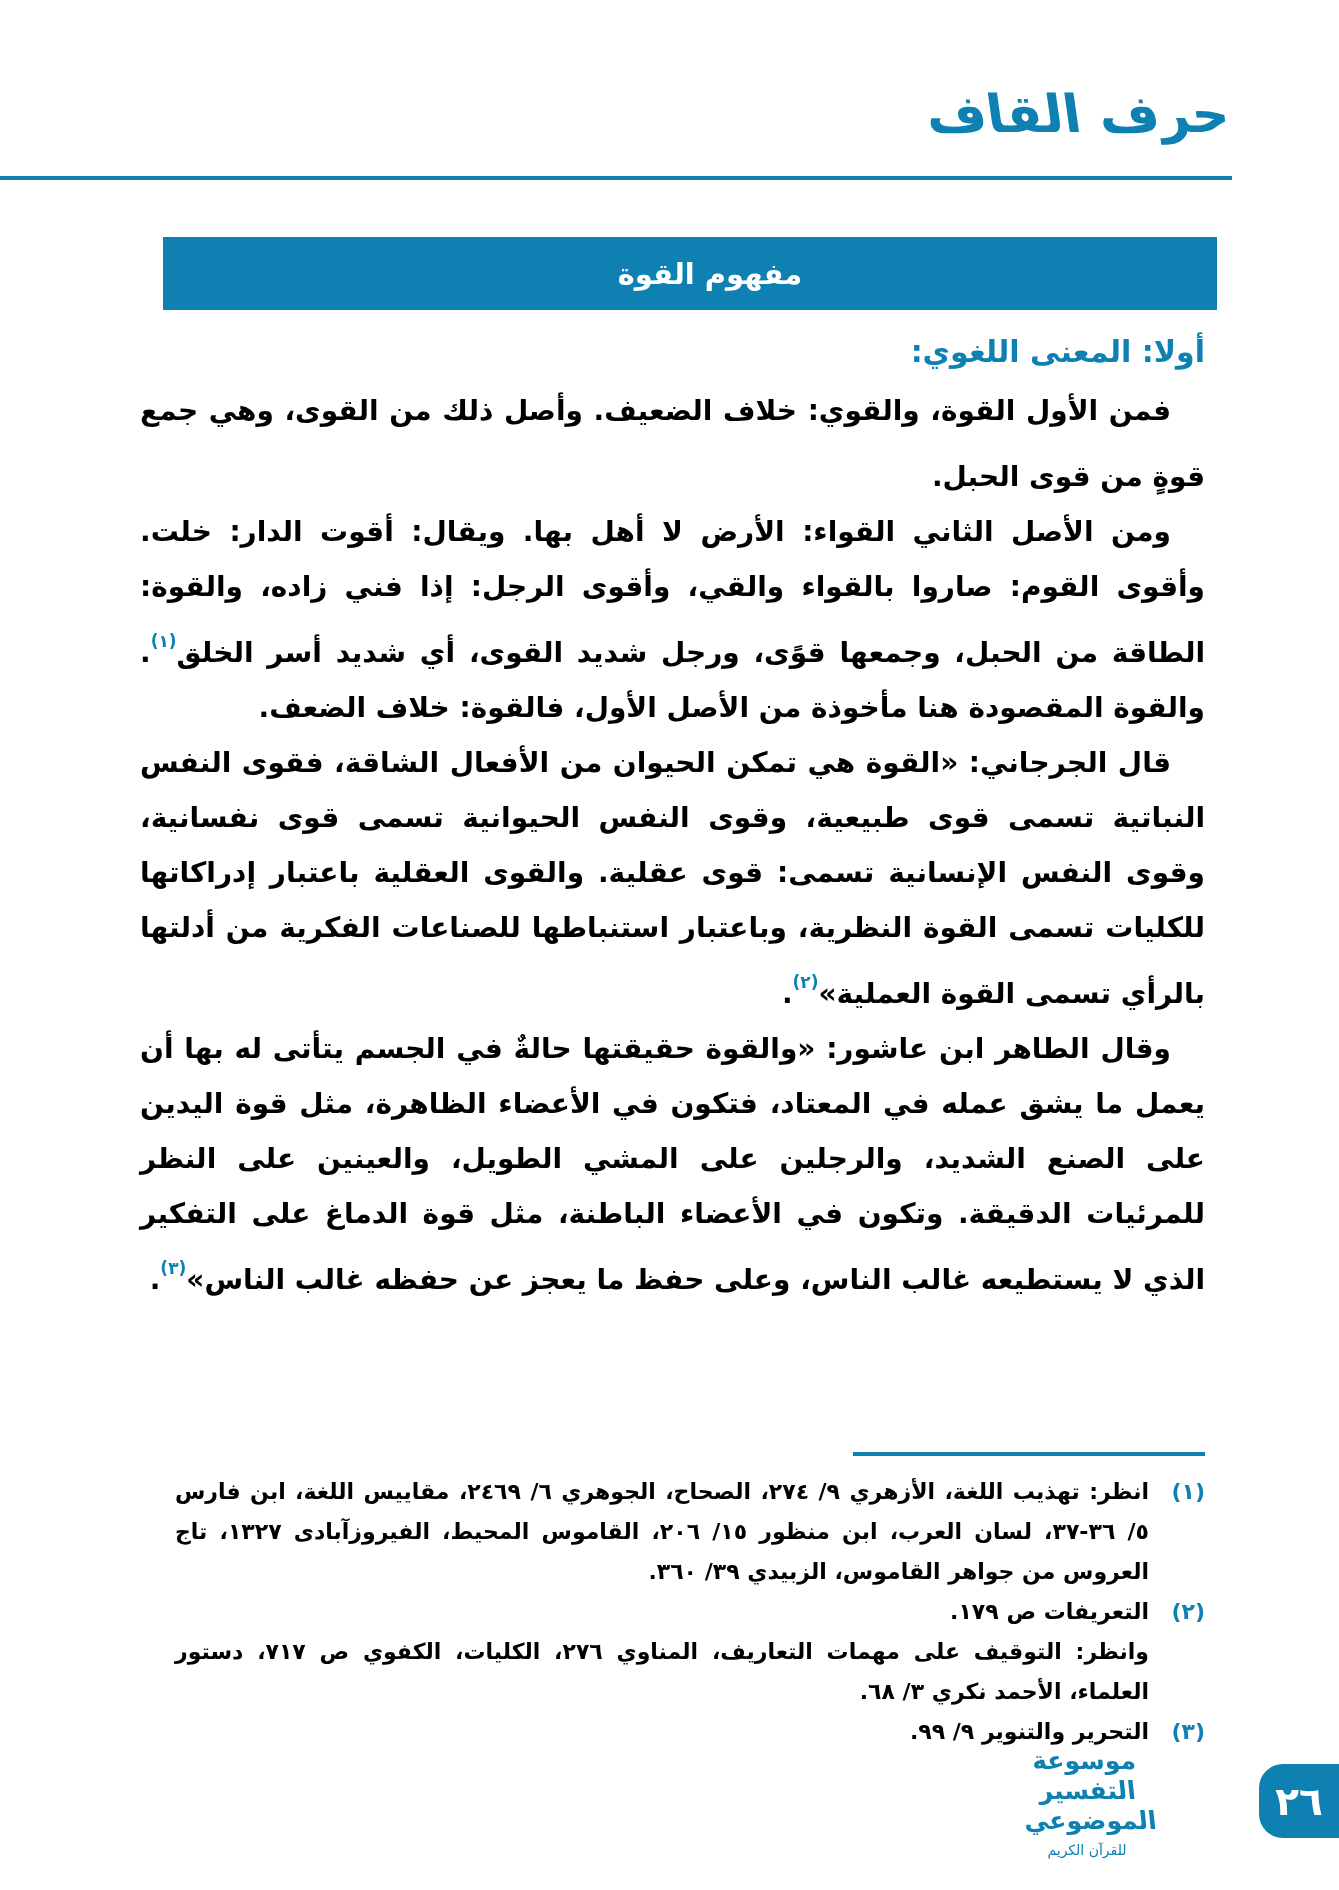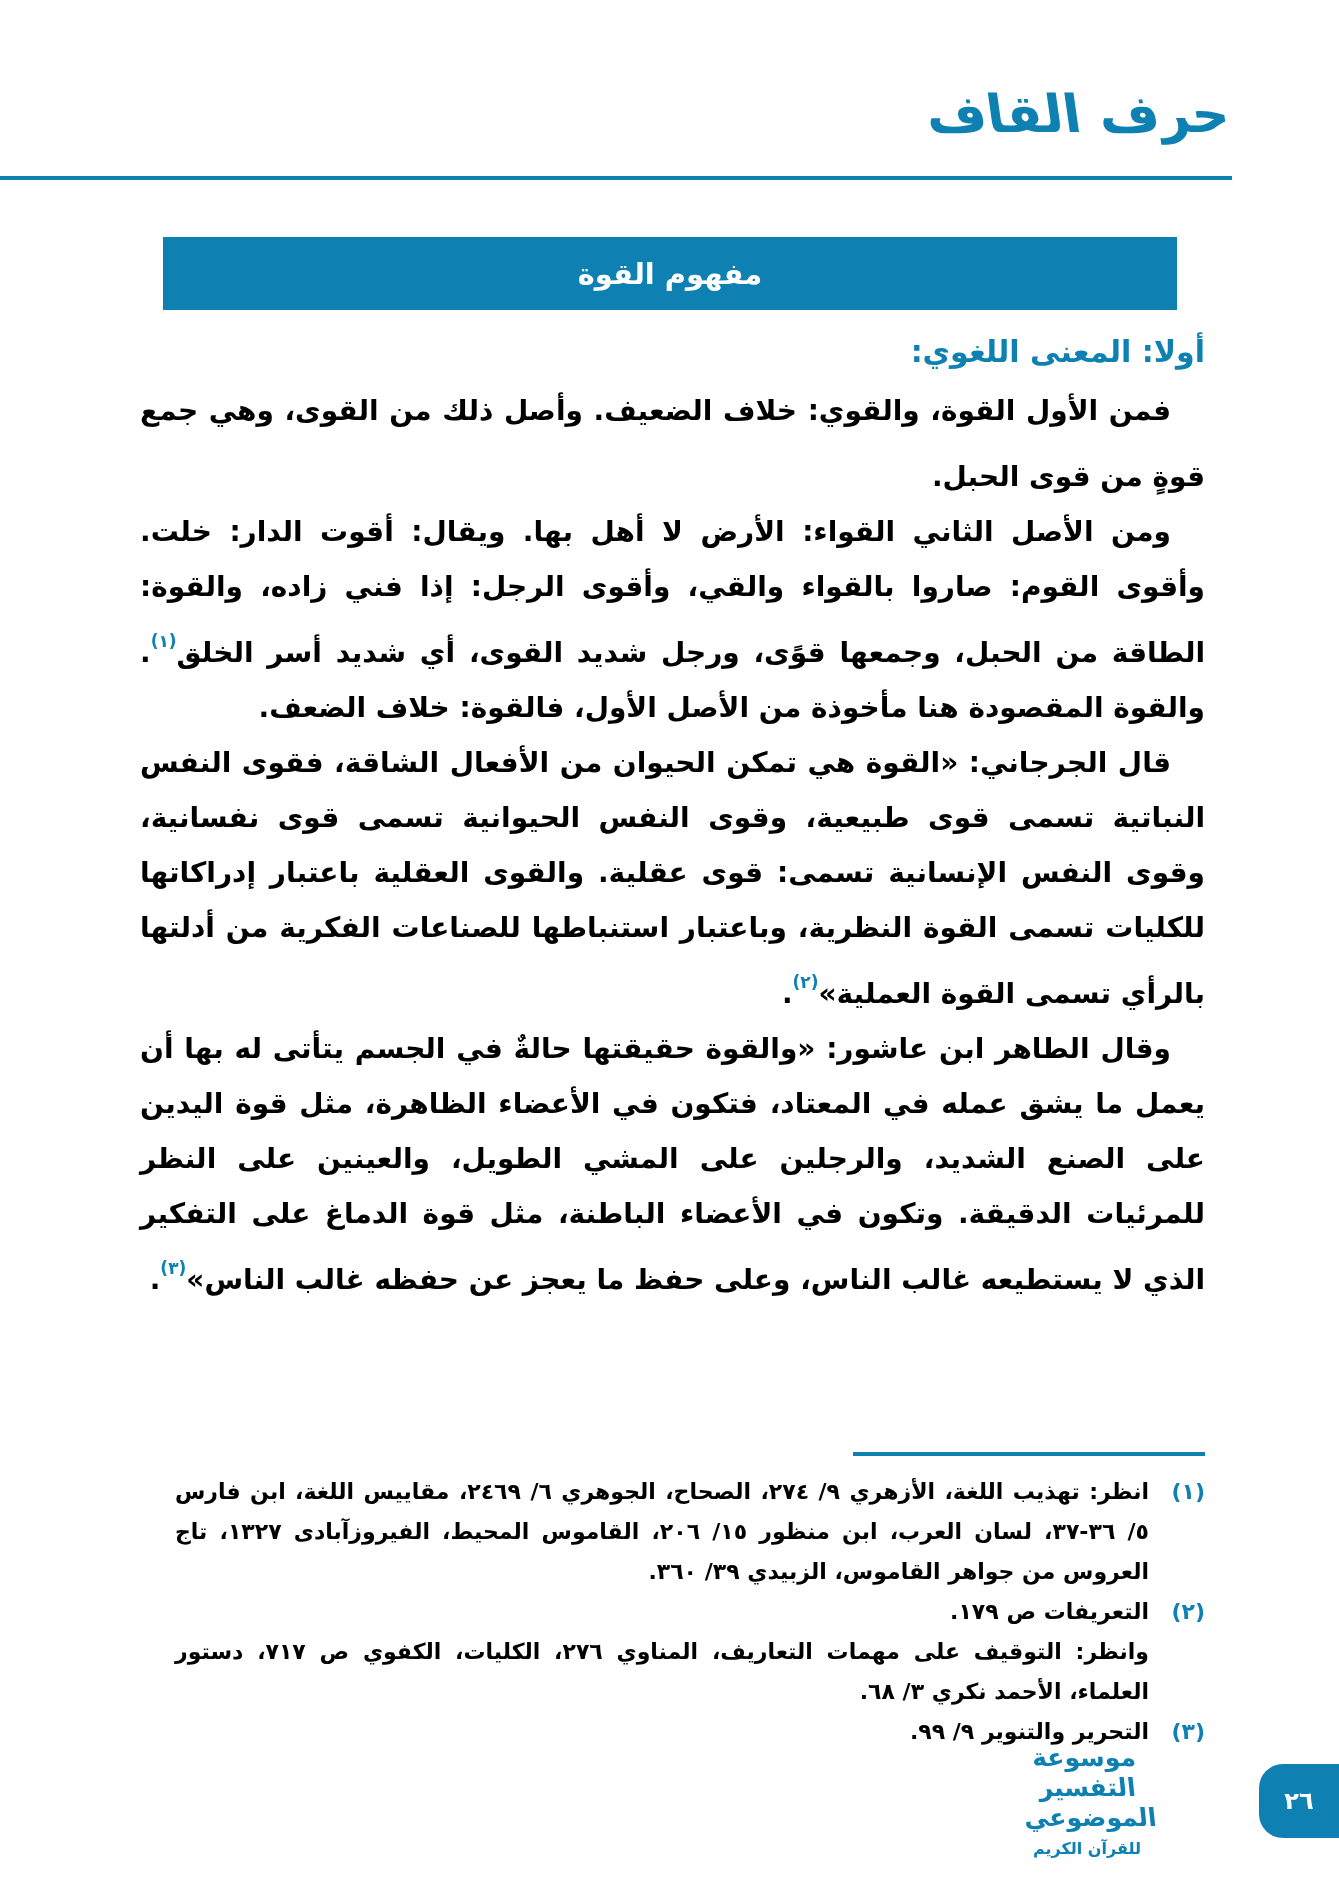--- a/index.html
+++ b/index.html
@@ -14,21 +14,21 @@
     color:var(--accent); font-size:52px; font-weight:800;
     transform:skewX(8deg); letter-spacing:-2px;
   }
   .head-rule{
     position:absolute; top:176px; right:107px; left:0;
     height:4px; background:var(--accent);
   }
   
   .title-bar{
     position:absolute; top:237px; left:163px; width:1014px; height:73px;
-    background:var(--accent); display:flex; align-items:center; justify-content:center;
+    background:var(--accent); display:flex; align-items:center; justify-content:center;padding-left:40px;
   }
   .title-bar span{ color:#ffffff; font-size:29px; font-weight:800; }
   
   .content{
     position:absolute; top:318px; right:134px; left:140px;
     color:#000; text-align:justify;
   }
   .content h2{
     margin:6px 0 4px 0; color:var(--accent);
     font-size:30px; font-weight:800; line-height:55px; text-align:right;
@@ -51,26 +51,26 @@
   }
   .footnote{ display:flex; direction:rtl; line-height:40px; }
   .fn-marker{ flex:0 0 56px; color:var(--accent); }
   .fn-text{ flex:1; text-align:justify; white-space:pre-line;margin-left:35px; }
   
   .logo{
     position:absolute; bottom:32px; right:152px; width:200px;
     text-align:center; color:var(--accent);
   }
   .logo-l1{ font-size:25px; font-weight:800; line-height:30px; transform:skewX(6deg); }
-  .logo-l2{ font-size:16px; font-weight:700; margin-top:6px; }
+  .logo-l2{ font-size:14px; font-weight:400; margin-top:6px; }
   .page-num{
     position:absolute; right:0; bottom:52px; width:80px; height:74px;
     background:var(--accent); border-radius:24px 0 0 24px;
     display:flex; align-items:center; justify-content:center;
-    color:#ffffff; font-size:24px; font-weight:700;
+    color:#ffffff; font-size:39px; font-weight:700;
   }
 </style>
 </head>
 <body>
 
 <div class="page" style="--accent:#0e81b2;">
 
   <div class="running-head">حرف القاف</div>
   <div class="head-rule"></div>
 

